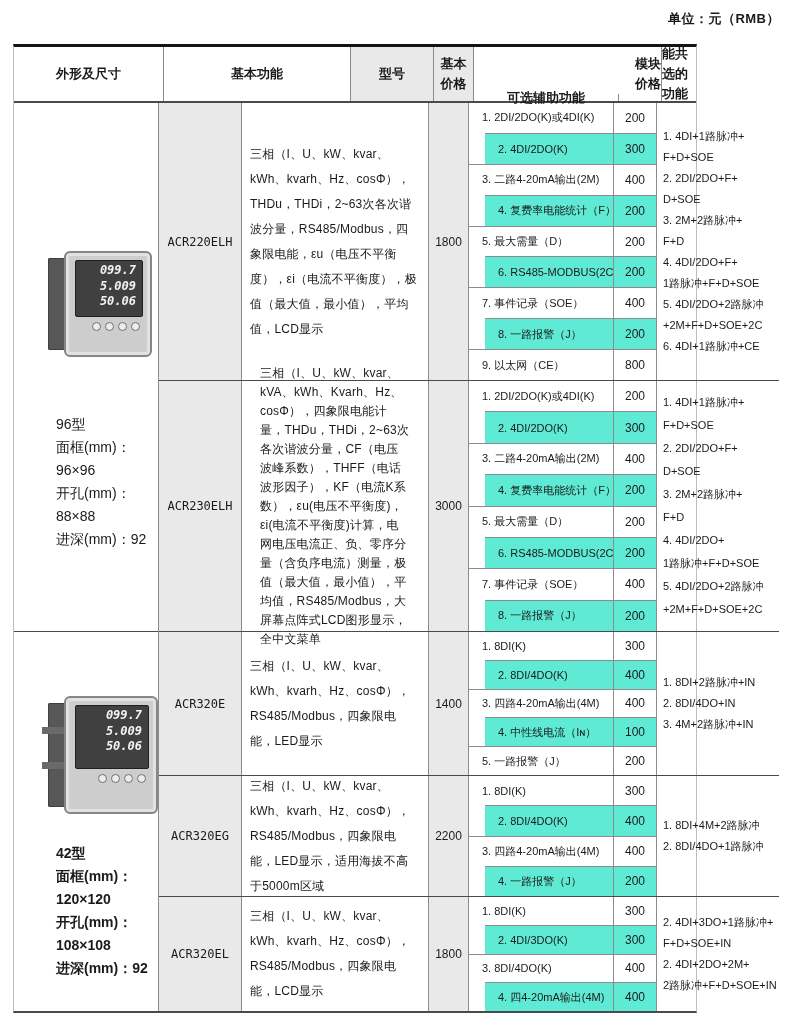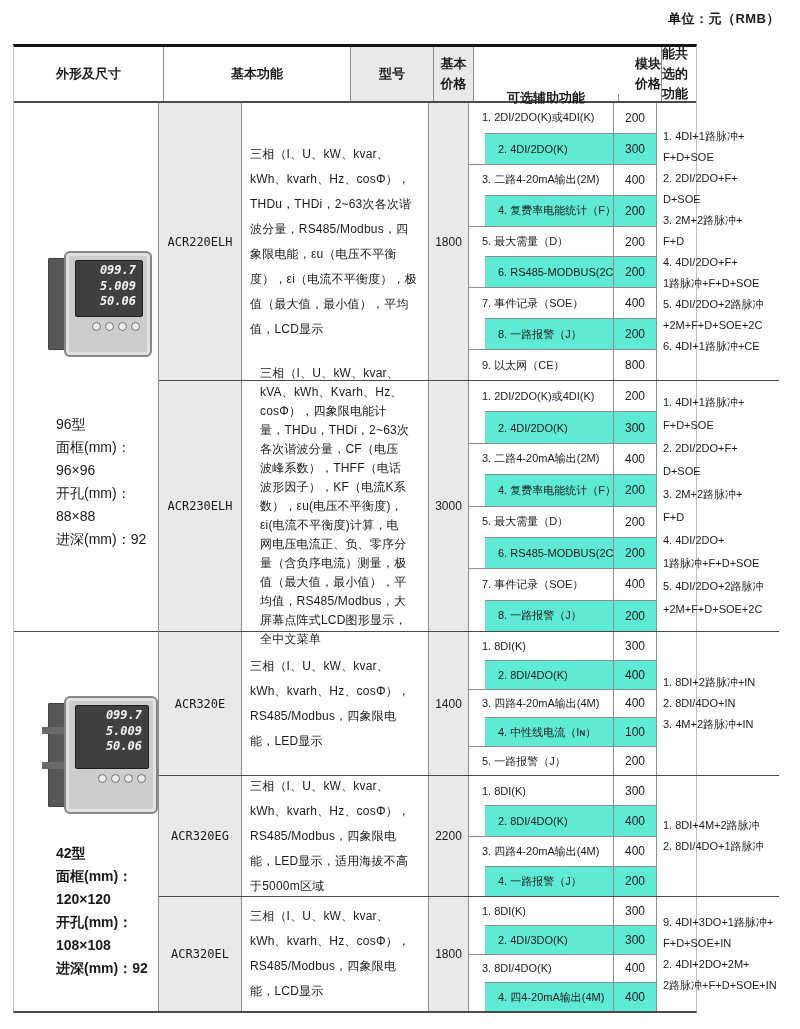--- a/index.html
+++ b/index.html
@@ -361,21 +361,21 @@
           <div class="auxrow">
               <div class="auxlabel">3. 8DI/4DO(K)</div>
               <div class="auxprice">400</div>
             </div>
           <div class="auxrow shade">
               <div class="auxlabel">4. 四4-20mA输出(4M)</div>
               <div class="auxprice">400</div>
             </div>
         </div>
         <div class="cosel-cell">
-          <div>9. 4DI+3DO+1路脉冲+</div>
+          <div>2. 4DI+3DO+1路脉冲+</div>
           <div>F+D+SOE+IN</div>
           <div>2. 4DI+2DO+2M+</div>
           <div>2路脉冲+F+D+SOE+IN</div>
         </div>
       </div>
 
     </div>
   </div>
 </div>
 

